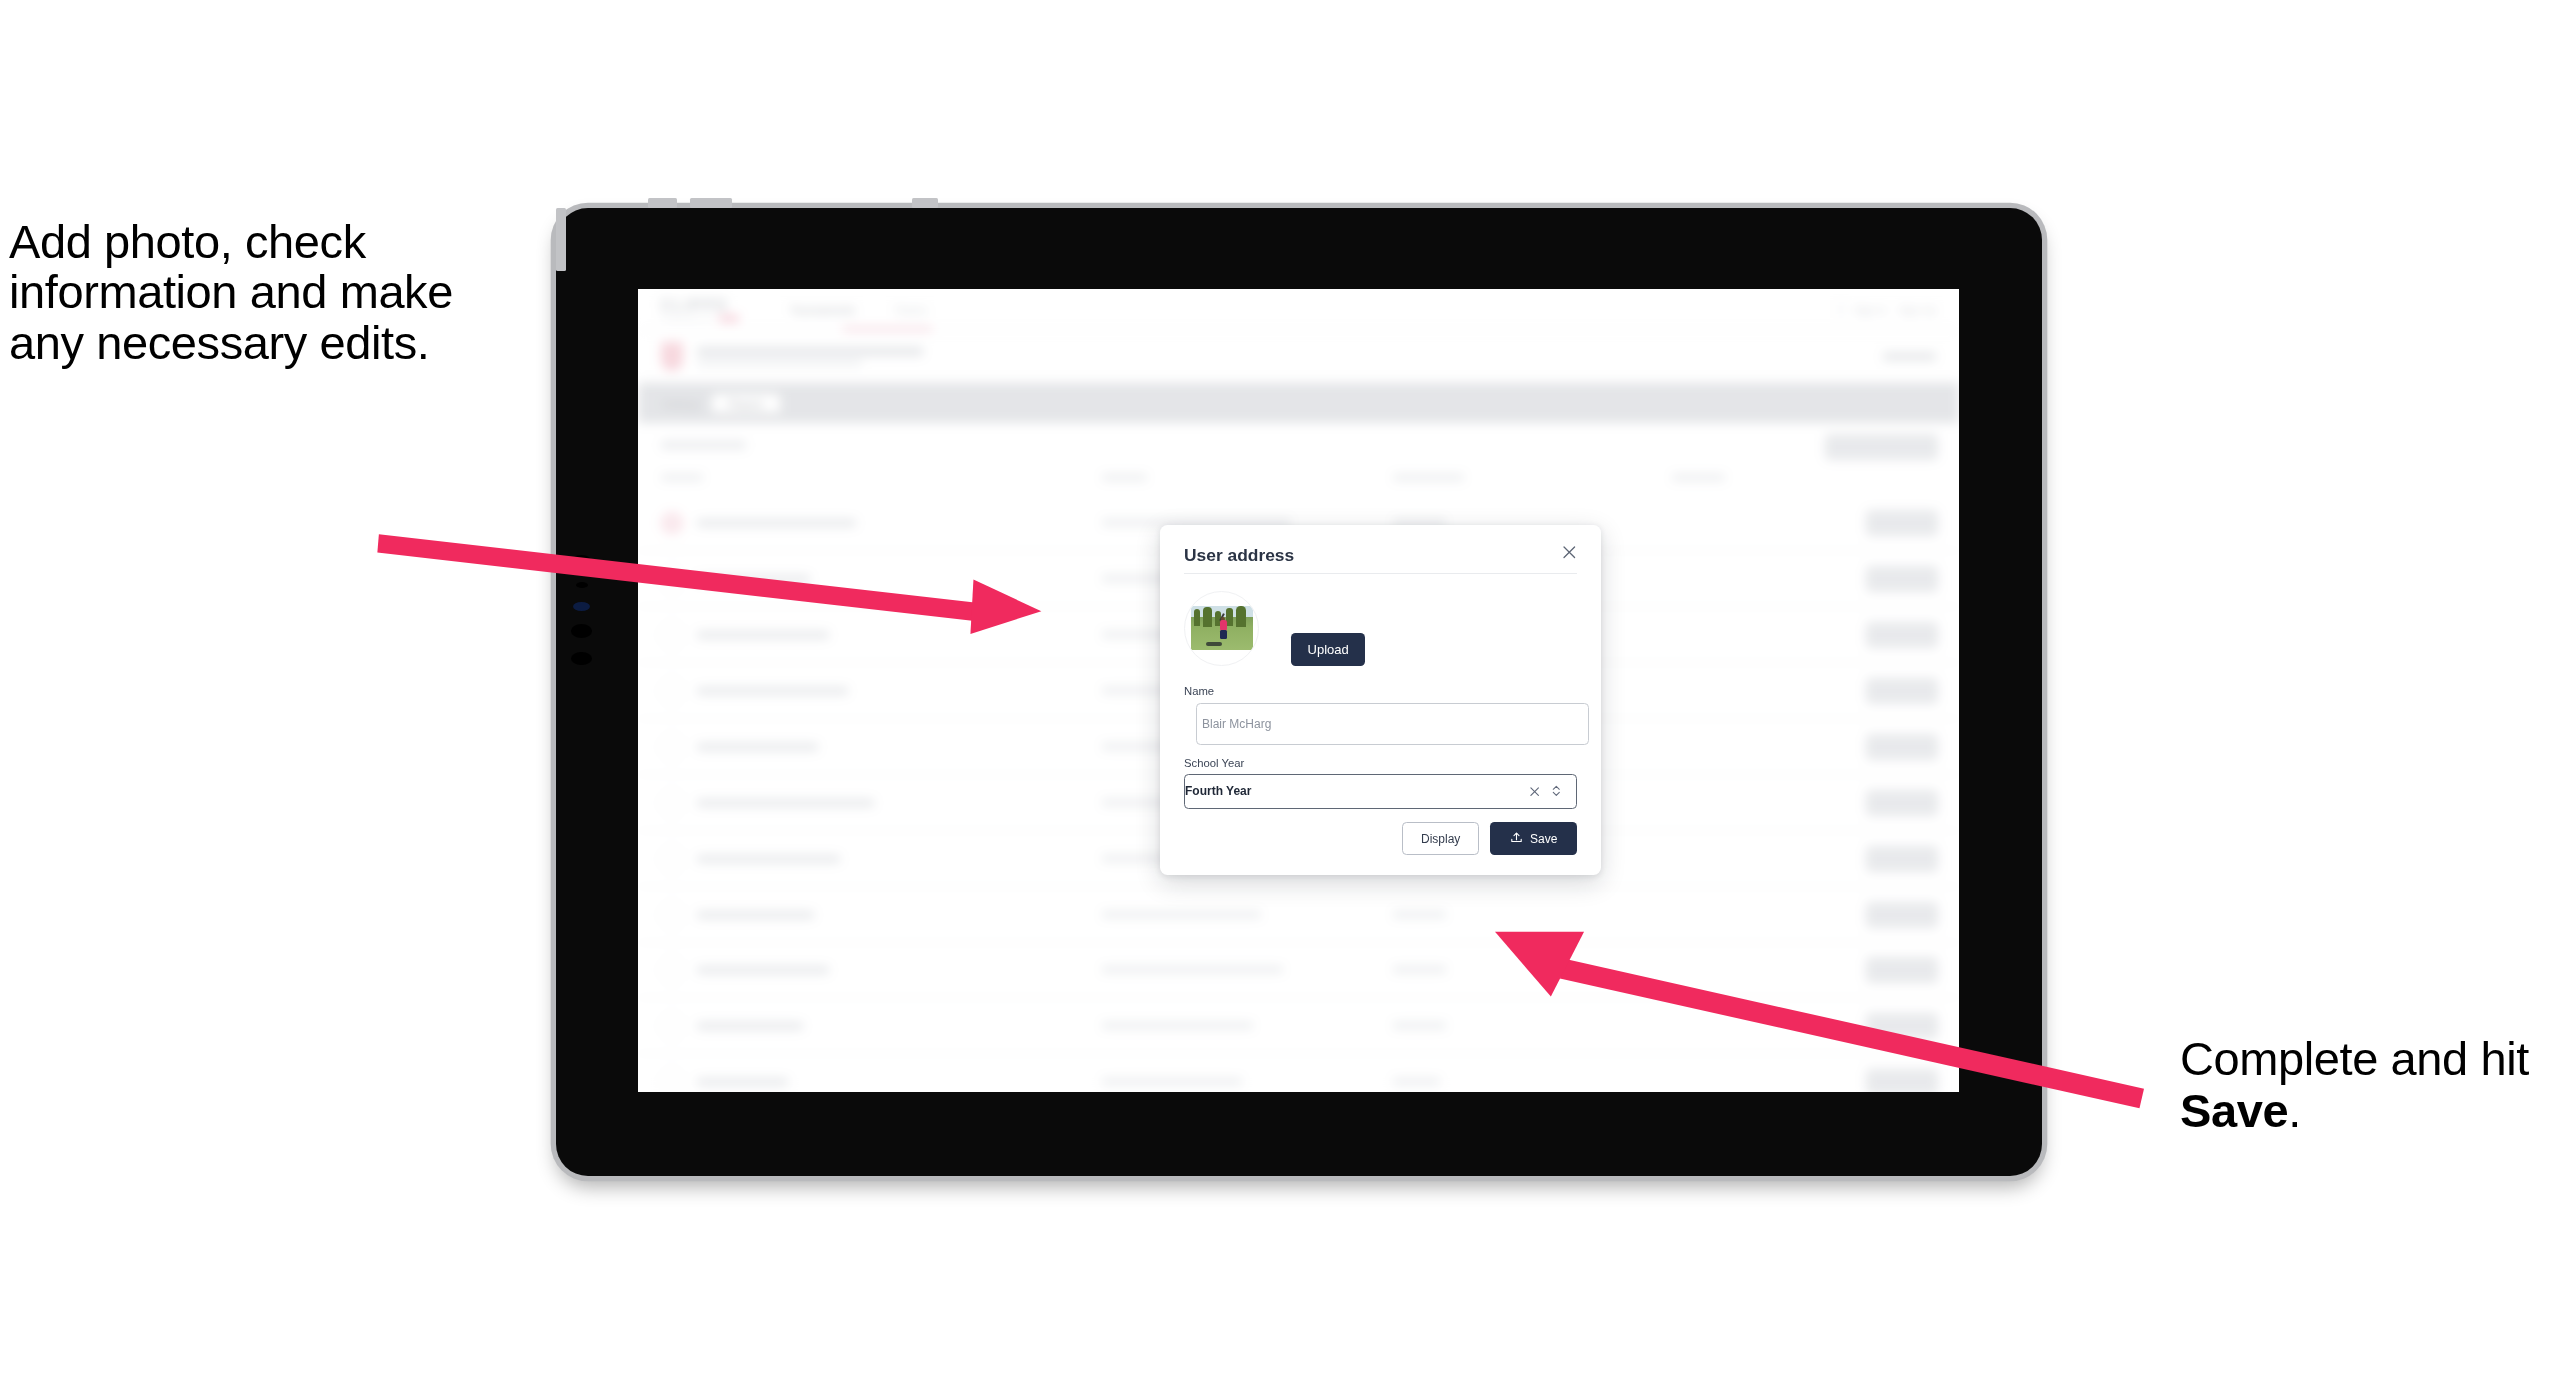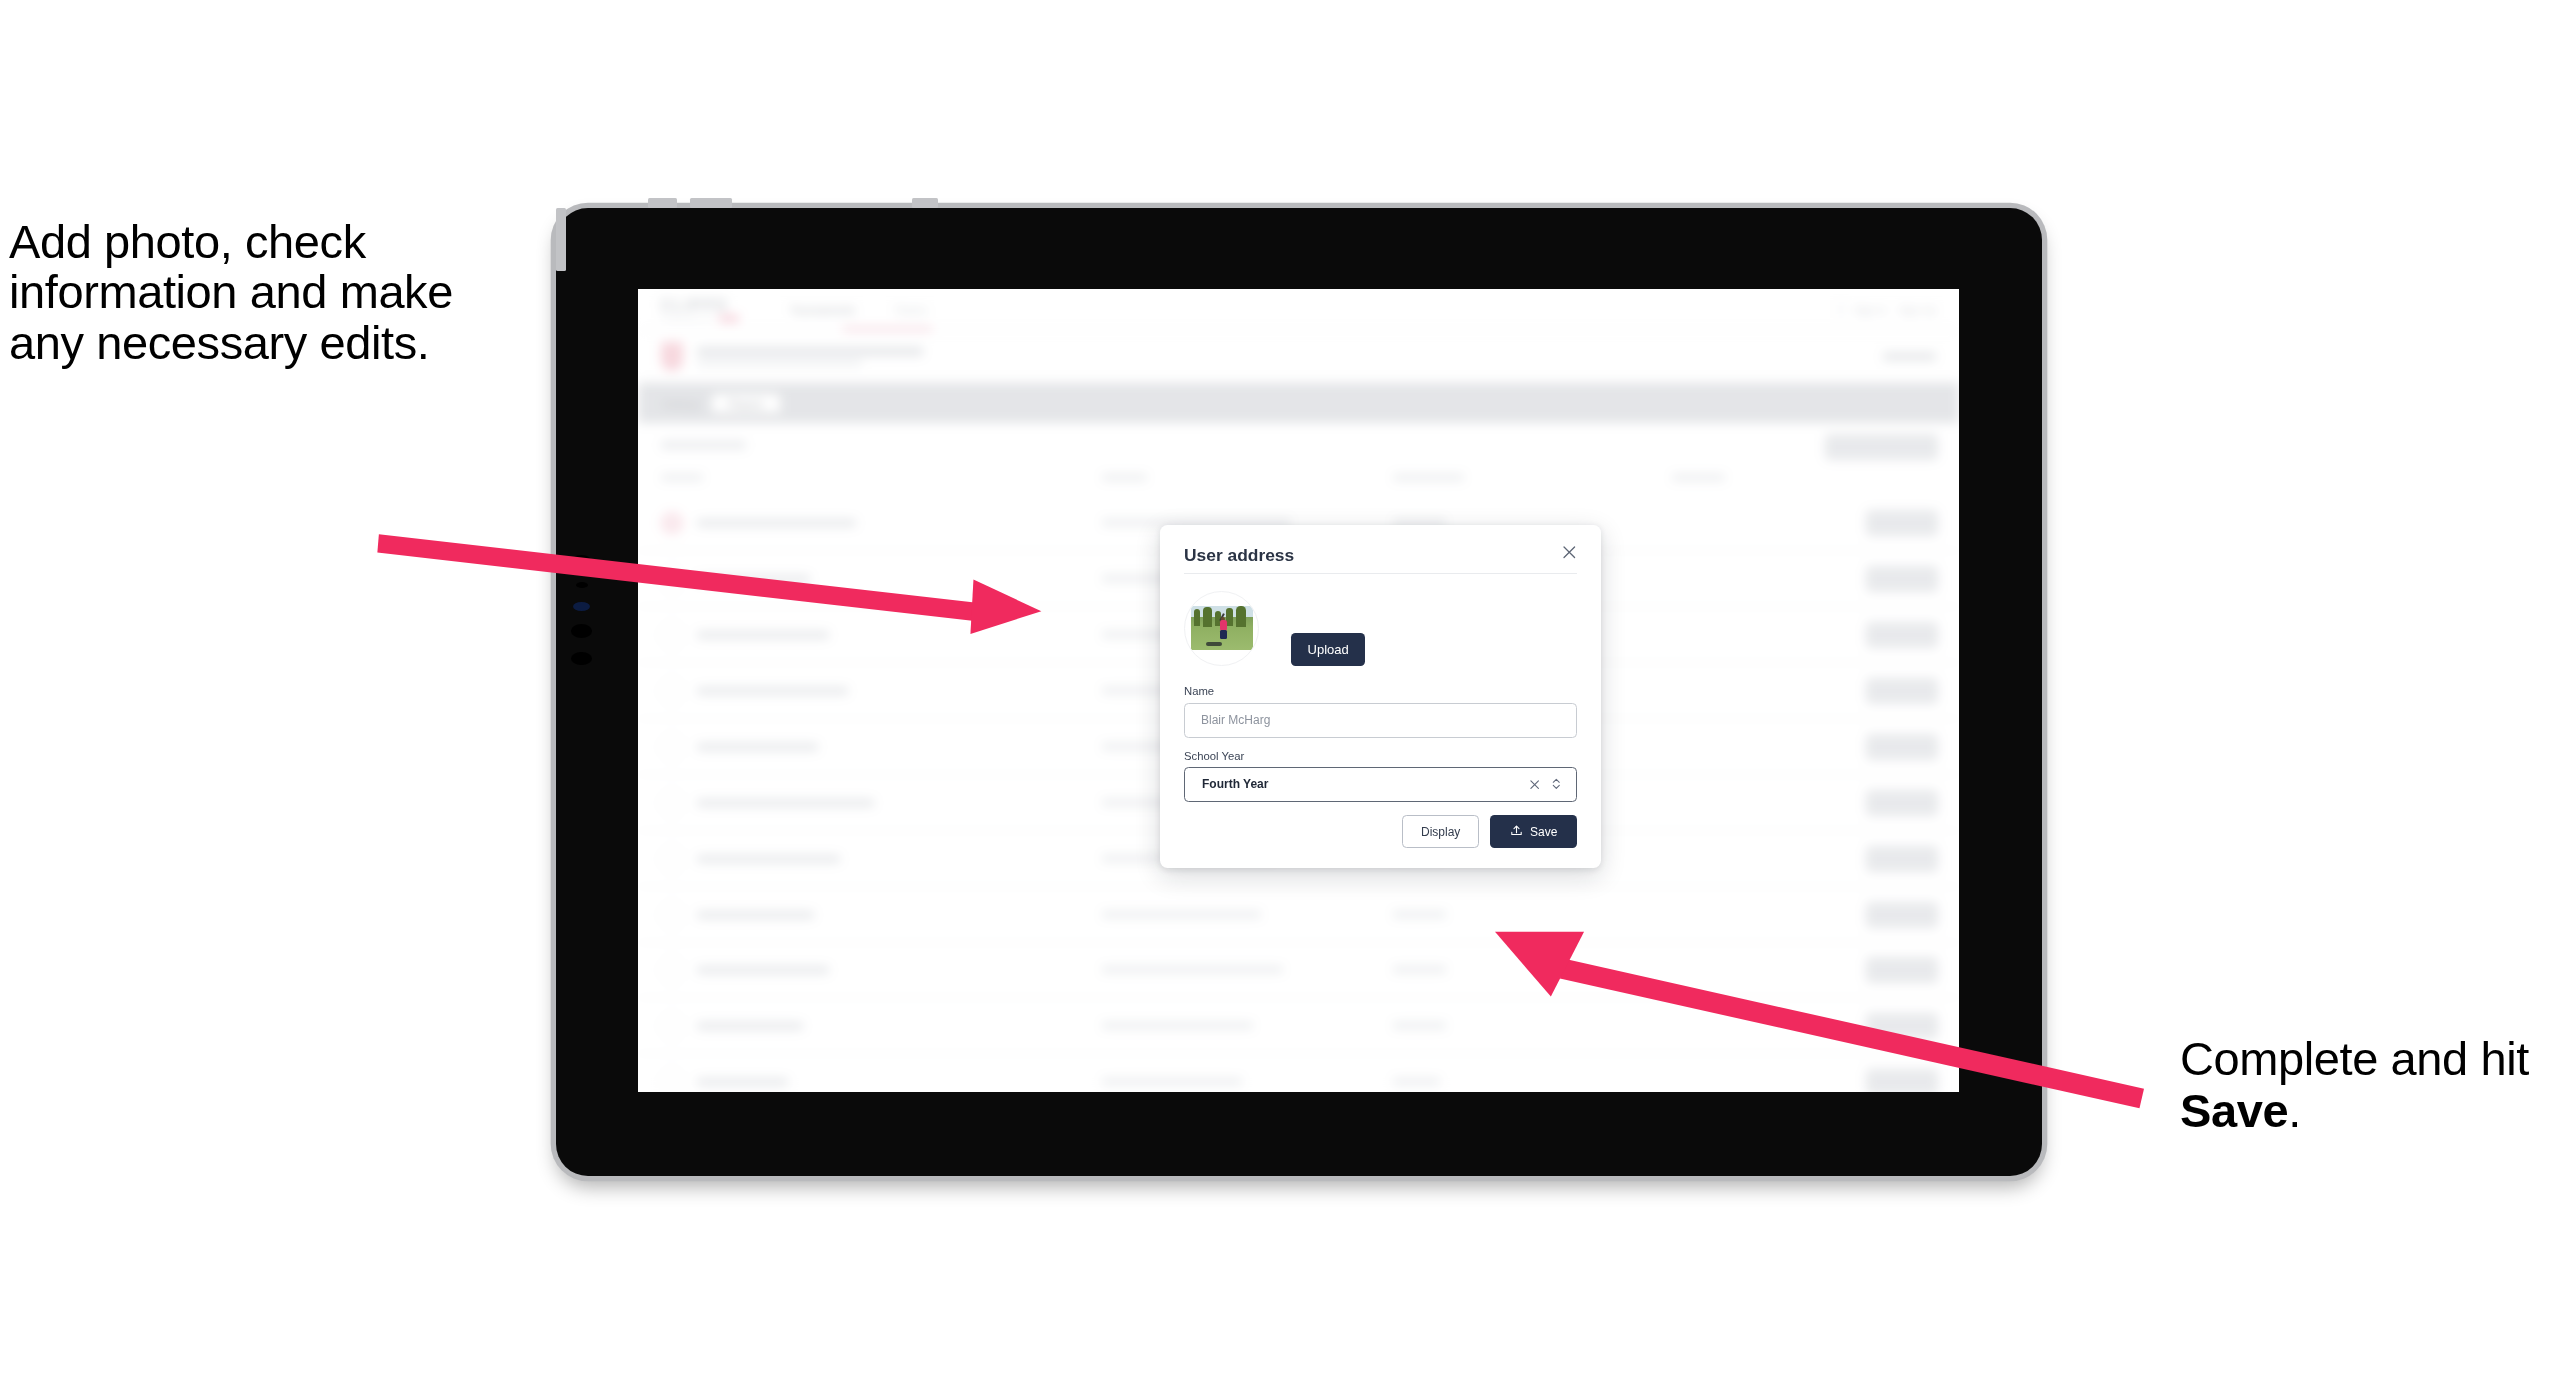--- a/index.html
+++ b/index.html
@@ -158,31 +158,31 @@
 
   .upload-btn {
     background:#24304a; color:#fff; border:none;
     font-size:13px; font-weight:500;
     padding:9px 16.6px; border-radius:4.5px; cursor:pointer;
     font-family:"Liberation Sans", sans-serif;
   }
   .field { margin-bottom:12px; }
   .field-label { font-size:11.3px; color:#3c4556; margin-bottom:5.3px; }
   .field-input {
-    width:100%; height:35px;
+    width:100%; height:42px;
     border:0.8px solid #c8ccd2; border-radius:4.5px;
-    padding:0 16px; font-size:12px; color:#8d939e;
-    font-family:"Liberation Sans", sans-serif; background:#fff;
+    padding:0 5px; font-size:12px; color:#8d939e;
+    font-family:"Liberation Sans", sans-serif; background:#fff;margin-left:12px;
   }
   .field-input::placeholder { color:#8d939e; }
   .select-wrap { position:relative; }
   .select-box {
     width:100%; height:35px;
     border:0.8px solid #5f6775; border-radius:4.5px;
-    padding:0 57px 0 17px; font-size:12px; color:#1f2736; font-weight:600;
+    padding:0 57px 0 0; font-size:12px; color:#1f2736; font-weight:600;
     display:flex; align-items:center; background:#fff; cursor:pointer;
   }
   .sel-clear { position:absolute; right:35px; top:9.8px; width:15px; height:15px;
                color:#60687a; display:flex; align-items:center; justify-content:center; cursor:pointer;}
   .sel-chev  { position:absolute; right:13.6px; top:9.8px; width:13.6px; height:15px;
                color:#60687a; display:flex; align-items:center; justify-content:center; cursor:pointer;}
 
   .modal-actions { display:flex; justify-content:flex-end; gap:10.6px; margin-top:13.6px; }
   .btn-cancel {
     background:#fff; border:0.8px solid #b9bec7; border-radius:4.5px;

